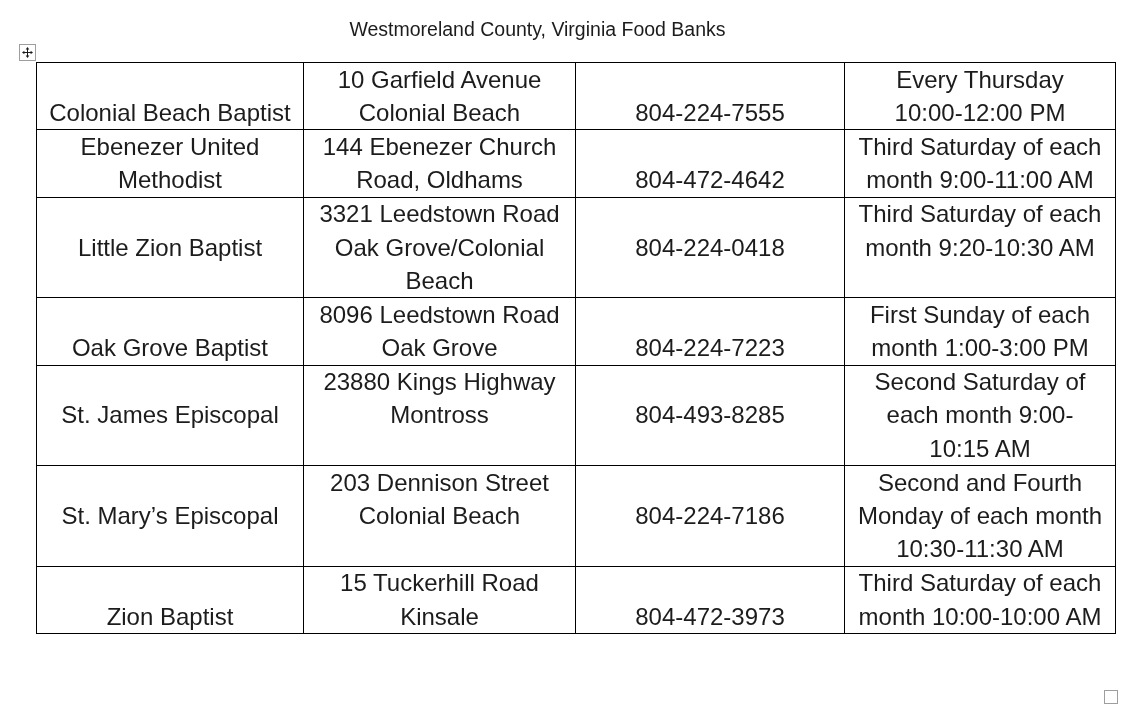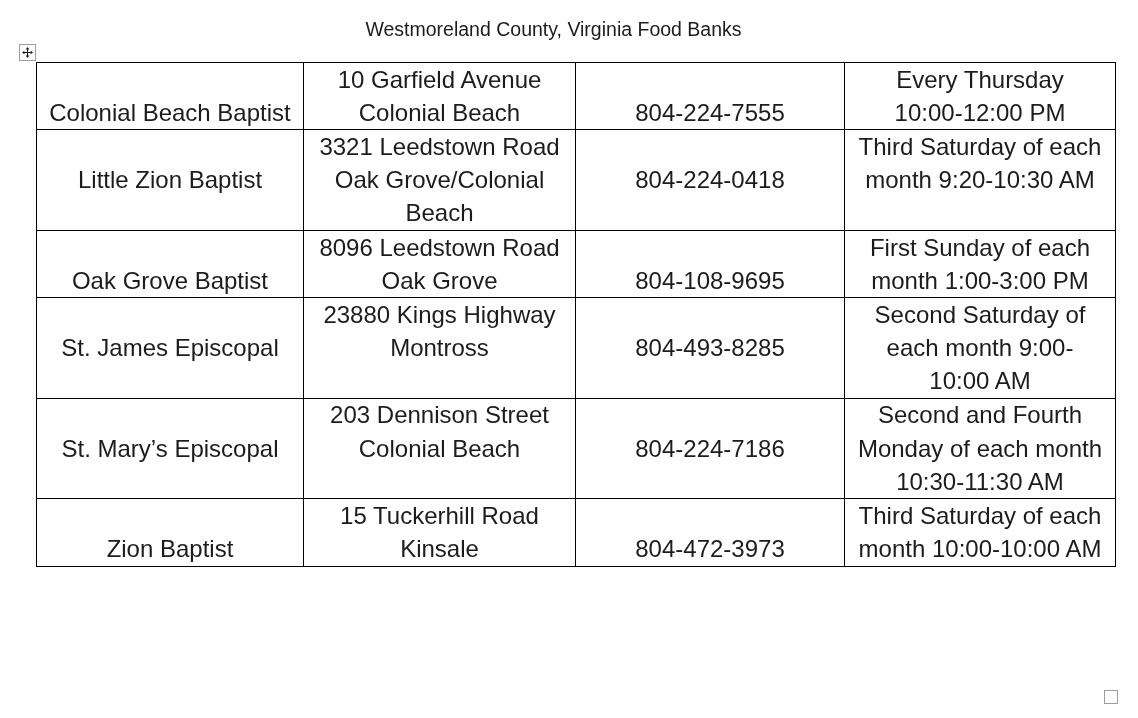--- a/index.html
+++ b/index.html
@@ -11,21 +11,21 @@
     width: 1138px;
     height: 718px;
     position: relative;
     overflow: hidden;
     font-family: "Liberation Sans", "DejaVu Sans", sans-serif;
     color: #1c1c1c;
   }
   .doc-title {
     position: absolute;
     top: 16px;
-    left: 16px;
+    left: 0;
     width: 1075px;
     text-align: center;
     font-size: 19.5px;
     line-height: 26px;
     white-space: nowrap;
   }
   .food-table {
     position: absolute;
     left: 36px;
     top: 62px;
@@ -111,20 +111,38 @@
         </td>
         <td>
           <div class="line"></div>
           <div class="line">804-224-7555</div>
         </td>
         <td>
           <div class="line">Every Thursday</div>
           <div class="line">10:00-12:00 PM</div>
         </td>
       </tr>
+      <tr style="height: 66px;">
+        <td>
+          <div class="line">Ebenezer United</div>
+          <div class="line">Methodist</div>
+        </td>
+        <td>
+          <div class="line">144 Ebenezer Church</div>
+          <div class="line">Road, Oldhams</div>
+        </td>
+        <td>
+          <div class="line"></div>
+          <div class="line">804-472-4642</div>
+        </td>
+        <td>
+          <div class="line">Third Saturday of each</div>
+          <div class="line">month 9:00-11:00 AM</div>
+        </td>
+      </tr>
       <tr style="height: 100px;">
         <td>
           <div class="line"></div>
           <div class="line">Little Zion Baptist</div>
         </td>
         <td>
           <div class="line">3321 Leedstown Road</div>
           <div class="line">Oak Grove/Colonial</div>
           <div class="line">Beach</div>
         </td>
@@ -141,21 +159,21 @@
         <td>
           <div class="line"></div>
           <div class="line">Oak Grove Baptist</div>
         </td>
         <td>
           <div class="line">8096 Leedstown Road</div>
           <div class="line">Oak Grove</div>
         </td>
         <td>
           <div class="line"></div>
-          <div class="line">804-108-9695</div>
+          <div class="line">804-224-7223</div>
         </td>
         <td>
           <div class="line">First Sunday of each</div>
           <div class="line">month 1:00-3:00 PM</div>
         </td>
       </tr>
       <tr style="height: 100px;">
         <td>
           <div class="line"></div>
           <div class="line">St. James Episcopal</div>
@@ -164,21 +182,21 @@
           <div class="line">23880 Kings Highway</div>
           <div class="line">Montross</div>
         </td>
         <td>
           <div class="line"></div>
           <div class="line">804-493-8285</div>
         </td>
         <td>
           <div class="line">Second Saturday of</div>
           <div class="line">each month 9:00-</div>
-          <div class="line">10:00 AM</div>
+          <div class="line">10:15 AM</div>
         </td>
       </tr>
       <tr style="height: 100px;">
         <td>
           <div class="line"></div>
           <div class="line">St. Mary’s Episcopal</div>
         </td>
         <td>
           <div class="line">203 Dennison Street</div>
           <div class="line">Colonial Beach</div>

